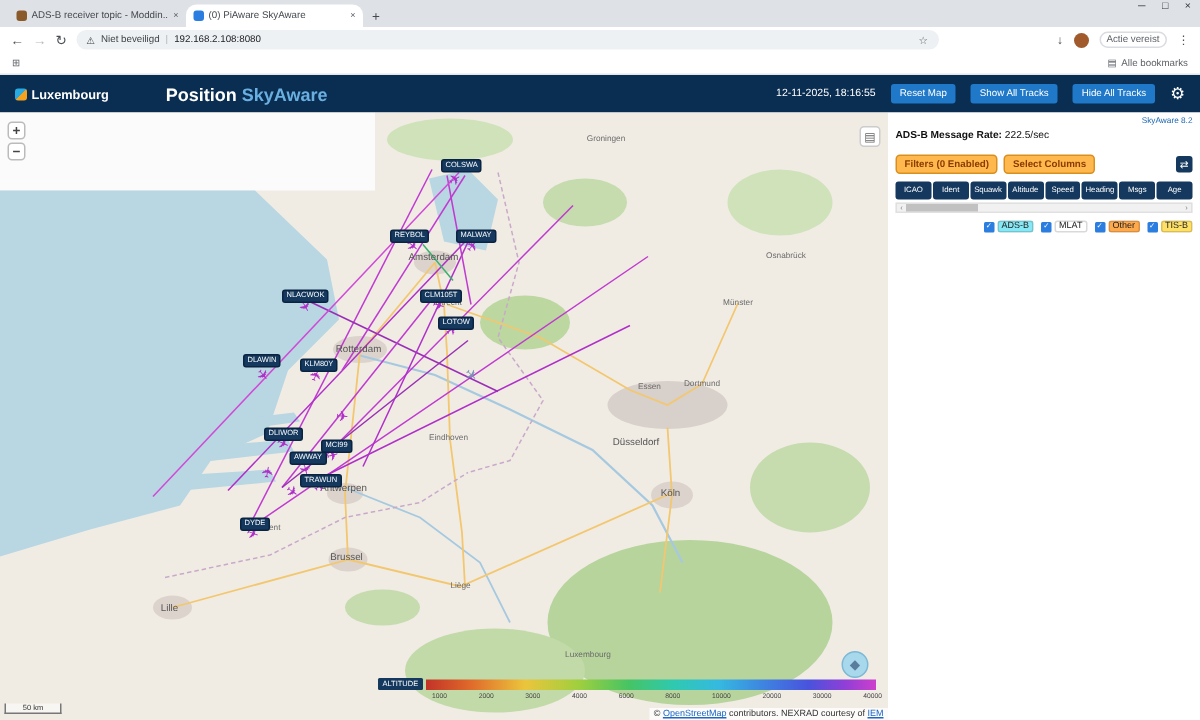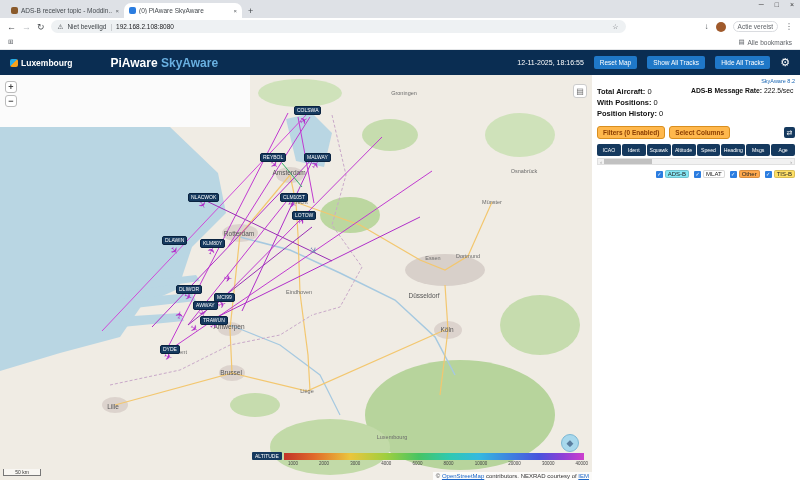--- a/index.html
+++ b/index.html
@@ -132,21 +132,21 @@
     <span>Alle bookmarks</span>
   </div>
 </div>
 
 <div class="app-header">
   <div class="fa-logo">
     <span class="fa-icon"></span>
     <span>Luxembourg</span>
   </div>
   <div class="app-title">
-    <span>PiAware</span>
+    <span>Position</span>
     <span class="sec">SkyAware</span>
   </div>
   <span class="spacer"></span>
   <span class="hdr-time">12-11-2025, 18:16:55</span>
   <span class="hdr-btn">Reset Map</span>
   <span class="hdr-btn">Show All Tracks</span>
   <span class="hdr-btn">Hide All Tracks</span>
   <span class="gear">⚙</span>
 </div>
 
@@ -284,25 +284,20 @@
 
     <div class="attrib">
       <span>© </span><span class="lnk">OpenStreetMap</span><span> contributors. NEXRAD courtesy of </span><span class="lnk">IEM</span>
     </div>
   </div>
 
   <div class="sidebar">
     <div class="version">SkyAware 8.2</div>
 
     <div class="stats-row">
-      <div class="stats-left">
-        <div class="stat"><b>Total Aircraft:</b> <span>0</span></div>
-        <div class="stat"><b>With Positions:</b> <span>0</span></div>
-        <div class="stat"><b>Position History:</b> <span>0</span></div>
-      </div>
       <div class="msg">
         <b>ADS-B Message Rate:</b>
         <span>222.5/sec</span>
       </div>
     </div>
 
     <div class="btn-row">
       <span class="filter-btn">Filters (0 Enabled)</span>
       <span class="filter-btn">Select Columns</span>
       <span class="collapse-btn">⇄</span>

